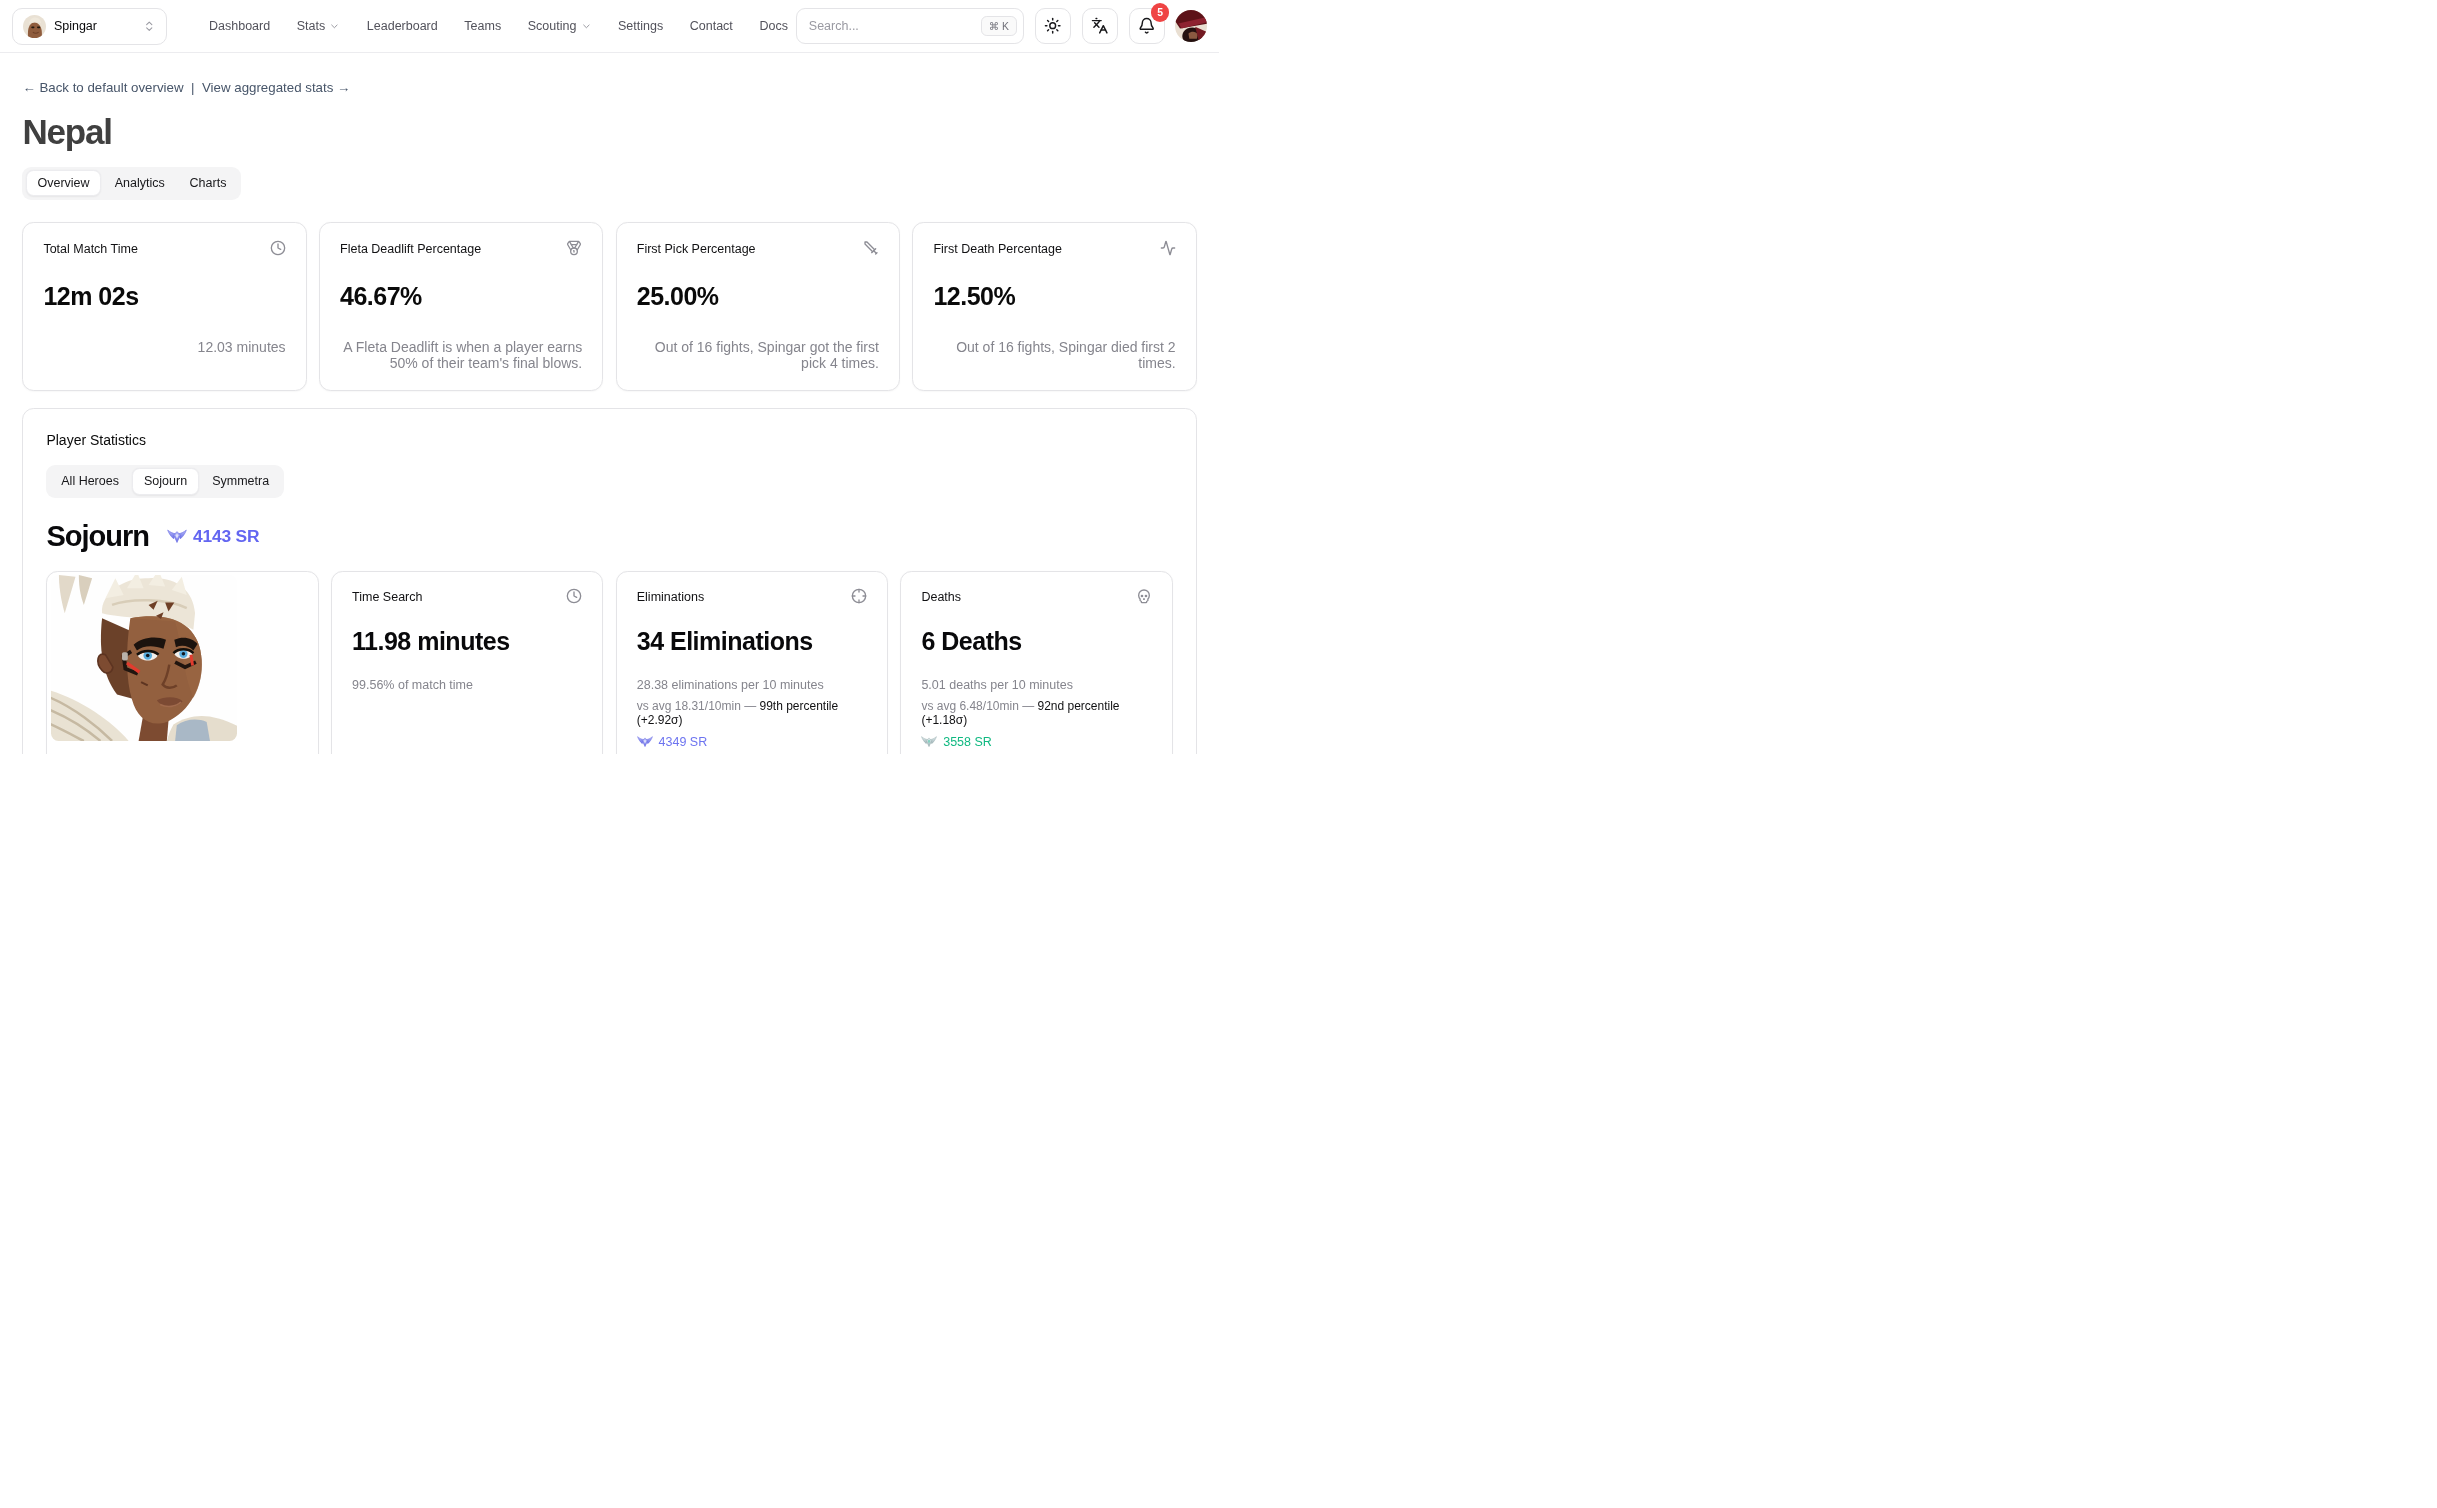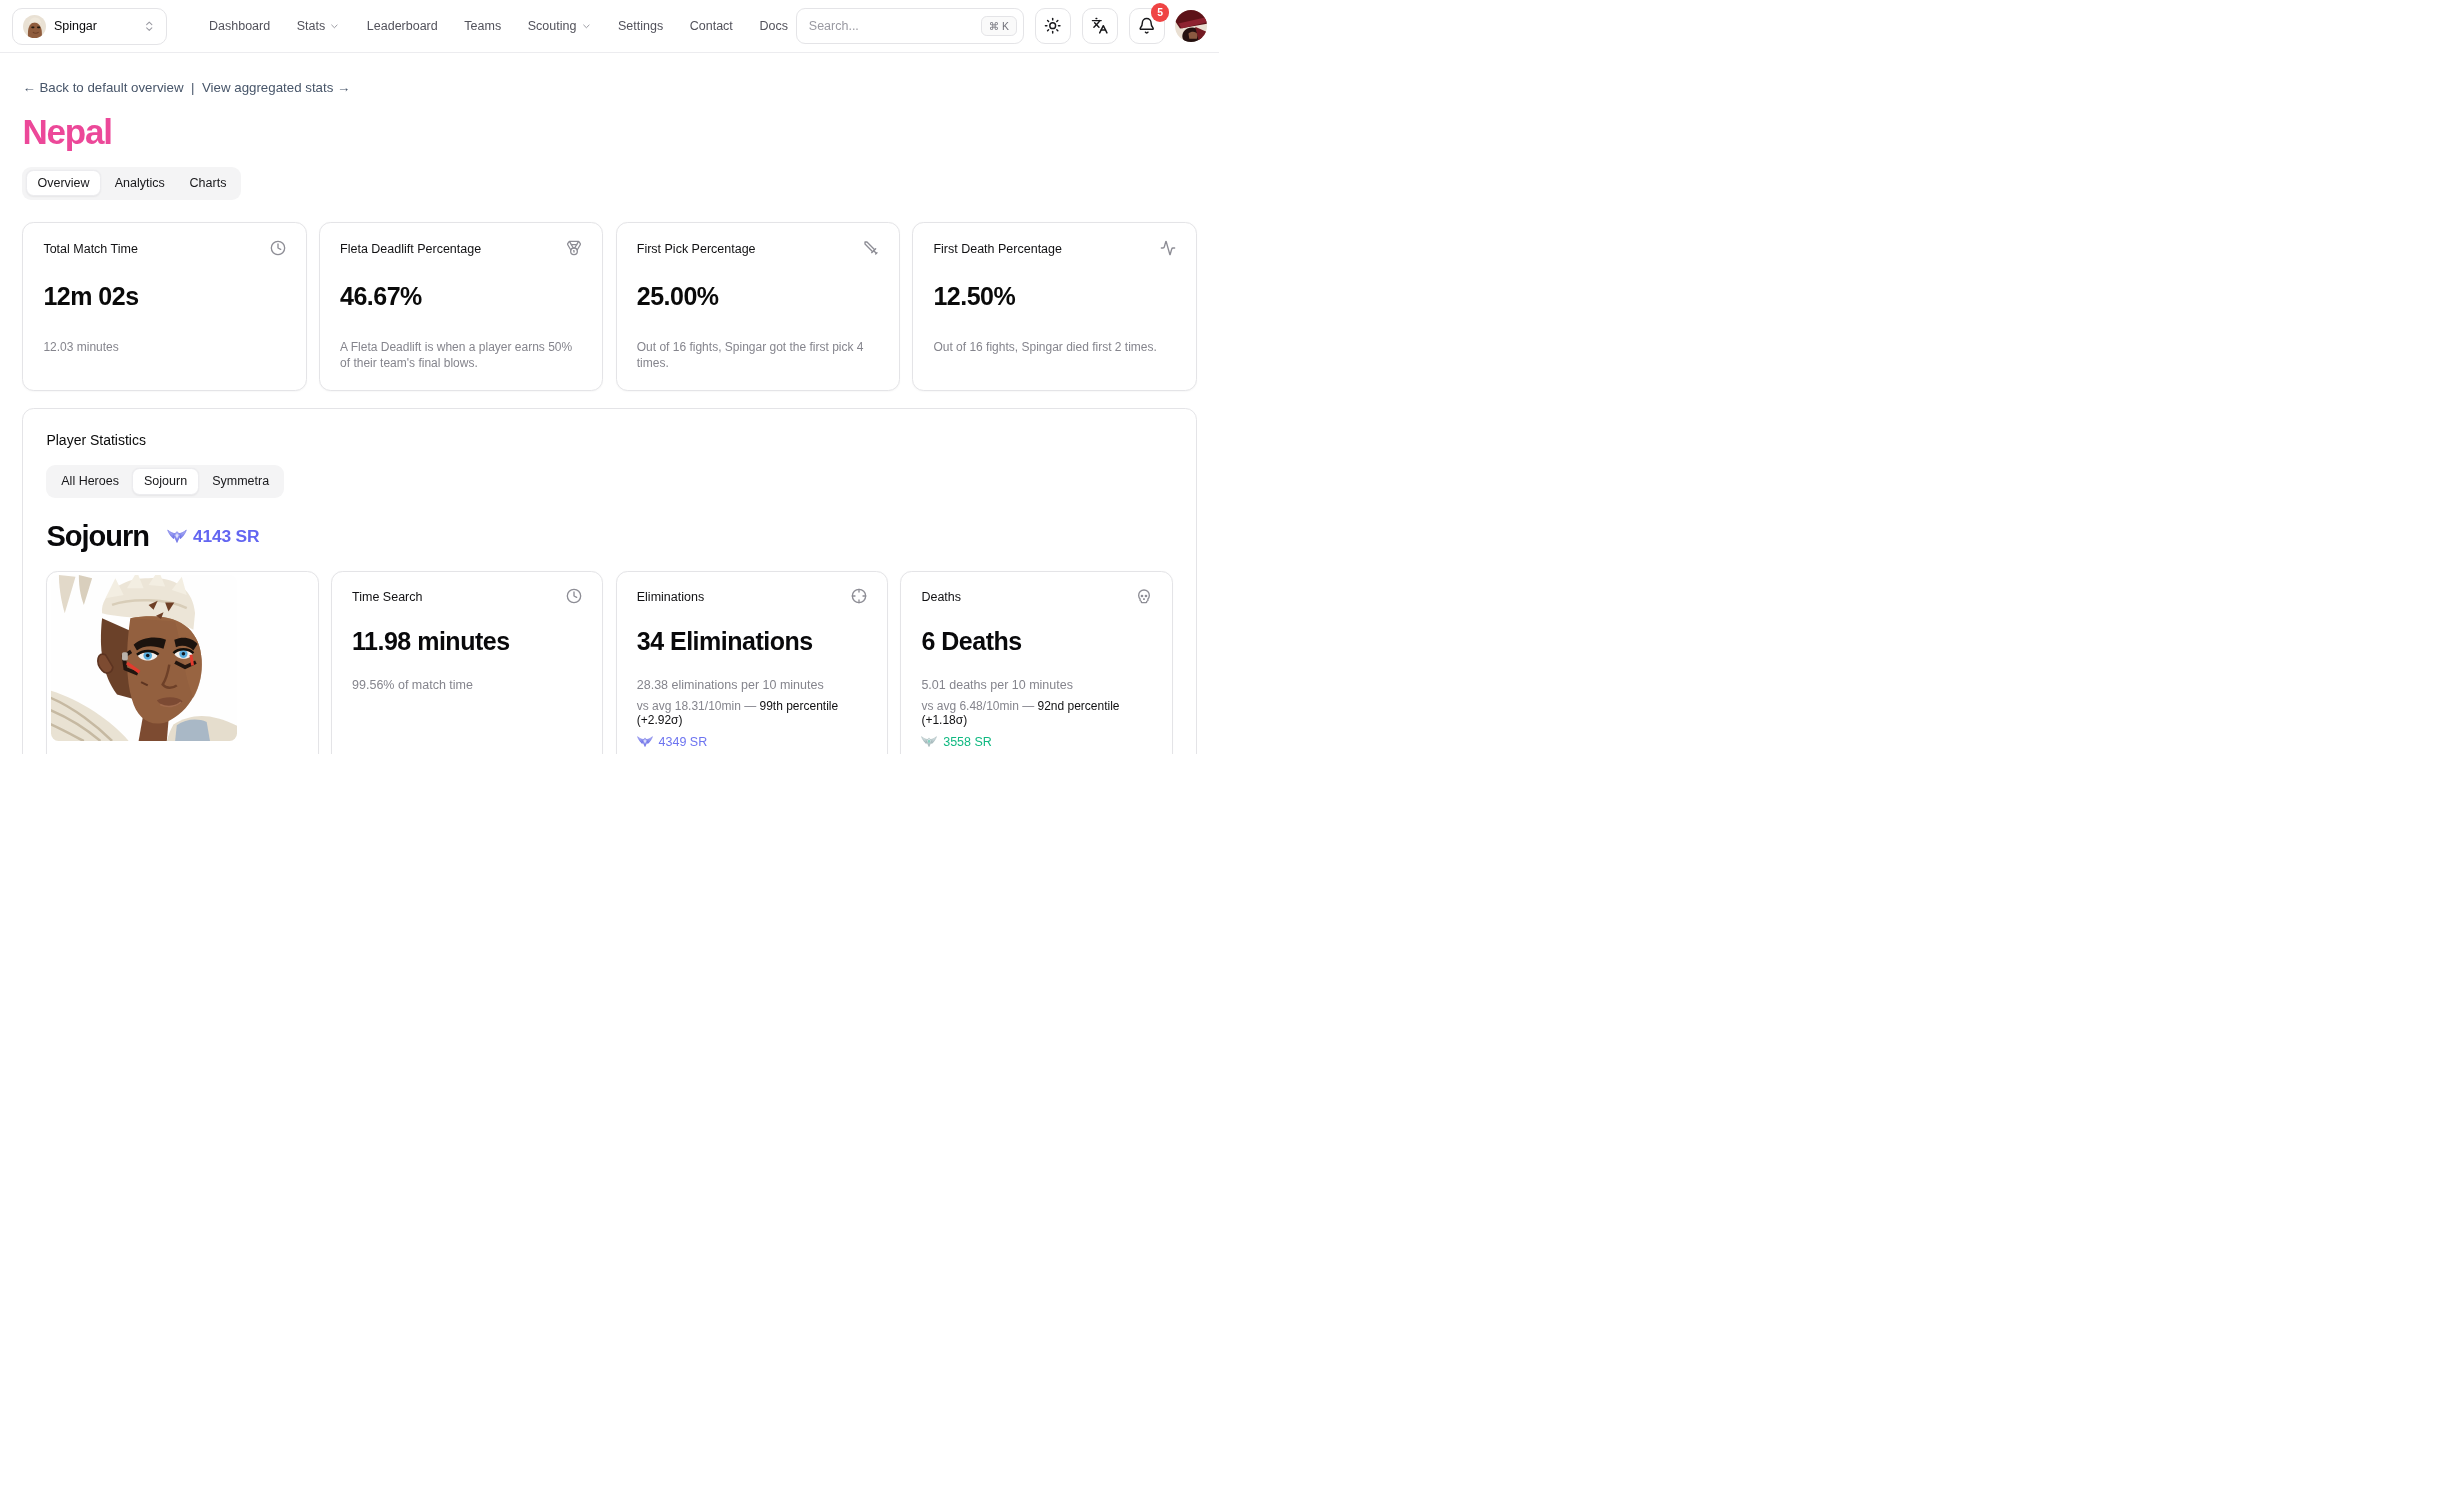--- a/index.html
+++ b/index.html
@@ -31,37 +31,37 @@
   .iconbtn{ position:relative; width:36px; height:36px; border:0.8px solid var(--border); border-radius:10px;
     background:#fff; display:flex; align-items:center; justify-content:center; color:#18181b; cursor:pointer; }
   .badge{ position:absolute; top:-5.8px; right:-5.8px; min-width:18.3px; height:18.3px; border-radius:9.1px; background:var(--red);
     color:#fff; font-size:10.4px; font-weight:600; display:flex; align-items:center; justify-content:center; padding:0 5px; }
   .user-ava{ width:32px; height:32px; border-radius:50%; overflow:hidden; cursor:pointer; flex:none; }
 
   
   .main{ padding:0 22.4px; }
   .crumbs{ margin-top:27.4px; font-size:13.3px; color:var(--crumb); display:flex; gap:7.5px; align-items:center; }
   .crumbs a{ color:var(--crumb); text-decoration:none; cursor:pointer; }
-  .page-title{ margin-top:16.6px; font-size:35px; font-weight:700; letter-spacing:-1.2px; color:#ec4899; }
+  .page-title{ margin-top:16.6px; font-size:35px; font-weight:700; letter-spacing:-1.2px; color:#404040; }
 
   .seg{ display:inline-flex; align-items:center; background:var(--seg); border-radius:9.1px; padding:3.3px; gap:1.7px; }
   .seg button{ font-family:inherit; font-size:12.5px; color:#18181b; background:transparent; border:none;
     border-radius:7.5px; padding:6.6px 11.6px; cursor:pointer; line-height:1; }
   .seg button.active{ background:#fff; border:0.8px solid #ececef; box-shadow:0 0.8px 1.7px rgba(0,0,0,.06); padding:5.8px 10.8px; }
   .page-tabs{ margin-top:15px; }
 
   .grid4{ display:grid; grid-template-columns:repeat(4,1fr); gap:12.5px; }
   .stat-grid{ margin-top:22.4px; }
   .card{ background:#fff; border:0.8px solid var(--border); border-radius:11.6px; padding:18.3px 20px;
     box-shadow:0 0.8px 1.7px rgba(0,0,0,.03); }
   .card-head{ display:flex; align-items:flex-end; justify-content:space-between; }
   .card-title{ font-size:12.5px; color:#111113; }
   .card-icon{ color:#8d8d95; margin-top:-1.7px; }
   .card-value{ margin-top:26.6px; font-size:25px; font-weight:700; letter-spacing:-0.5px; color:#0a0a0a; }
-  .card-desc{ margin-top:27.4px; font-size:12px; line-height:16.6px; color:var(--muted); }
+  .card-desc{ margin-top:27.4px; font-size:14px; line-height:16.6px; color:var(--muted);text-align:right; }
 
   
   .panel{ margin-top:16.6px; border:0.8px solid var(--border); border-radius:11.6px; padding:23px; height:432px; }
   .panel-title{ font-size:14px; color:#0a0a0a; }
   .hero-tabs{ margin-top:17.4px; }
   .hero-row{ margin-top:22.4px; display:flex; align-items:center; gap:18.3px; }
   .hero-name{ font-size:29px; font-weight:700; letter-spacing:-1px; }
   .hero-sr{ display:flex; align-items:center; gap:5.8px; font-size:17.4px; font-weight:700; color:var(--accent); letter-spacing:-0.2px; }
   .inner-grid{ margin-top:17.4px; }
   .mini{ padding:18.3px 20px; }

